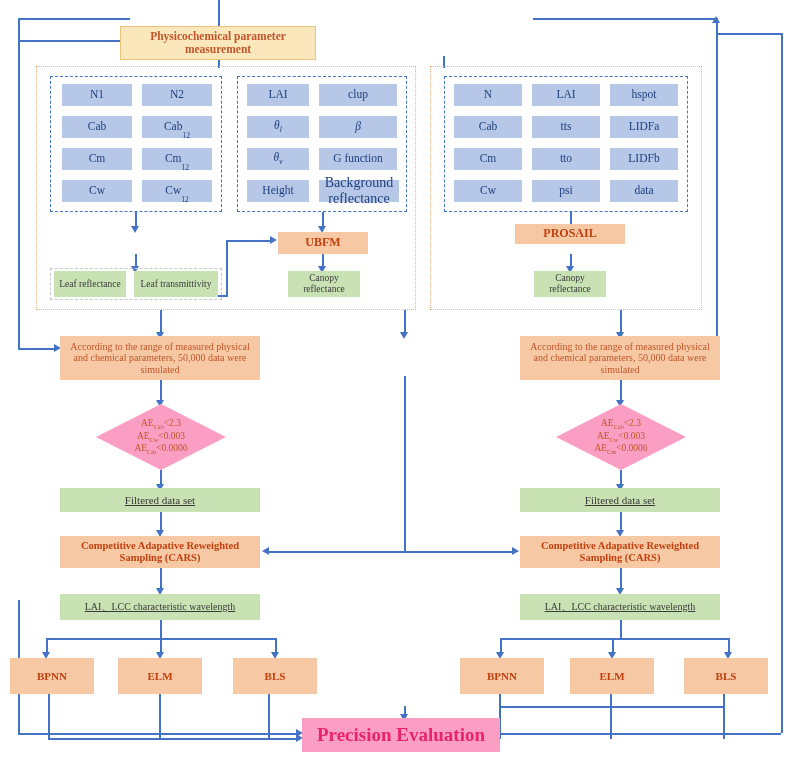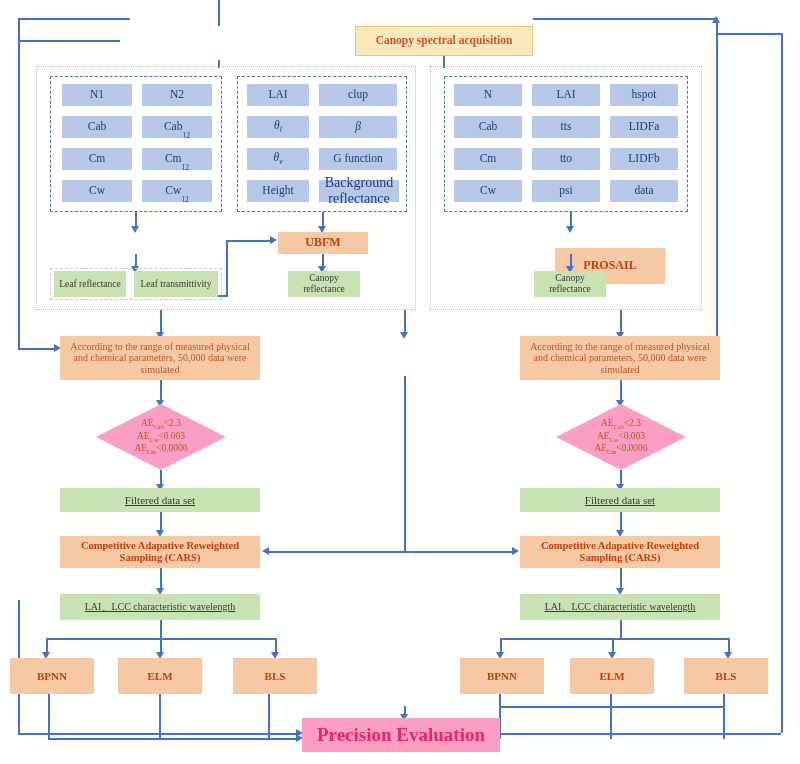--- a/index.html
+++ b/index.html
@@ -73,21 +73,21 @@
   <div class="arw arw-l" style="left:684px;top:344px;"></div>
   <div class="arw arw-u" style="left:712px;top:16px;"></div>
 
   <div class="ln lnh" style="left:500px;top:733px;width:281px;"></div>
   <div class="arw arw-l" style="left:494px;top:729px;"></div>
 
   <div class="ln lnv" style="left:18px;top:600px;height:133px;"></div>
   <div class="ln lnh" style="left:18px;top:733px;width:282px;"></div>
   <div class="arw arw-r" style="left:296px;top:729px;"></div>
 
-  <div class="node hdr" style="left:355px;top:26px;width:178px;height:30px;">Canopy spectral acquisition</div>
+  <div class="node hdr" style="left:120px;top:26px;width:196px;height:34px;">Physicochemical parameter measurement</div>
 
   <div class="ln lnv" style="left:218px;top:60px;height:8px;"></div>
   <div class="ln lnv" style="left:443px;top:56px;height:12px;"></div>
 
   <div class="dashc d-orange-dot" style="left:36px;top:66px;width:380px;height:244px;"></div>
 
   <div class="dashc d-blue" style="left:50px;top:76px;width:172px;height:136px;"></div>
 
   <div class="node param" style="left:62px;top:84px;width:70px;height:22px;">
       <span>N1</span>
@@ -206,21 +206,21 @@
   <div class="node param" style="left:532px;top:180px;width:68px;height:22px;">
       <span>psi</span>
     </div>
   <div class="node param" style="left:610px;top:180px;width:68px;height:22px;">
       <span>data</span>
     </div>
 
   <div class="ln lnv" style="left:570px;top:212px;height:16px;"></div>
   <div class="arw arw-d" style="left:566px;top:226px;"></div>
 
-  <div class="node model" style="left:515px;top:248px;width:110px;height:36px;margin-left:40px;">PROSAIL</div>
+  <div class="node model" style="left:515px;top:224px;width:110px;height:20px;">PROSAIL</div>
 
   <div class="ln lnv" style="left:570px;top:254px;height:14px;"></div>
   <div class="arw arw-d" style="left:566px;top:266px;"></div>
 
   <div class="node greenbox" style="left:534px;top:271px;width:72px;height:26px;">Canopy reflectance</div>
 
   <div class="ln lnv" style="left:160px;top:310px;height:24px;"></div>
   <div class="arw arw-d" style="left:156px;top:332px;"></div>
 
   <div class="ln lnv" style="left:404px;top:310px;height:24px;"></div>

